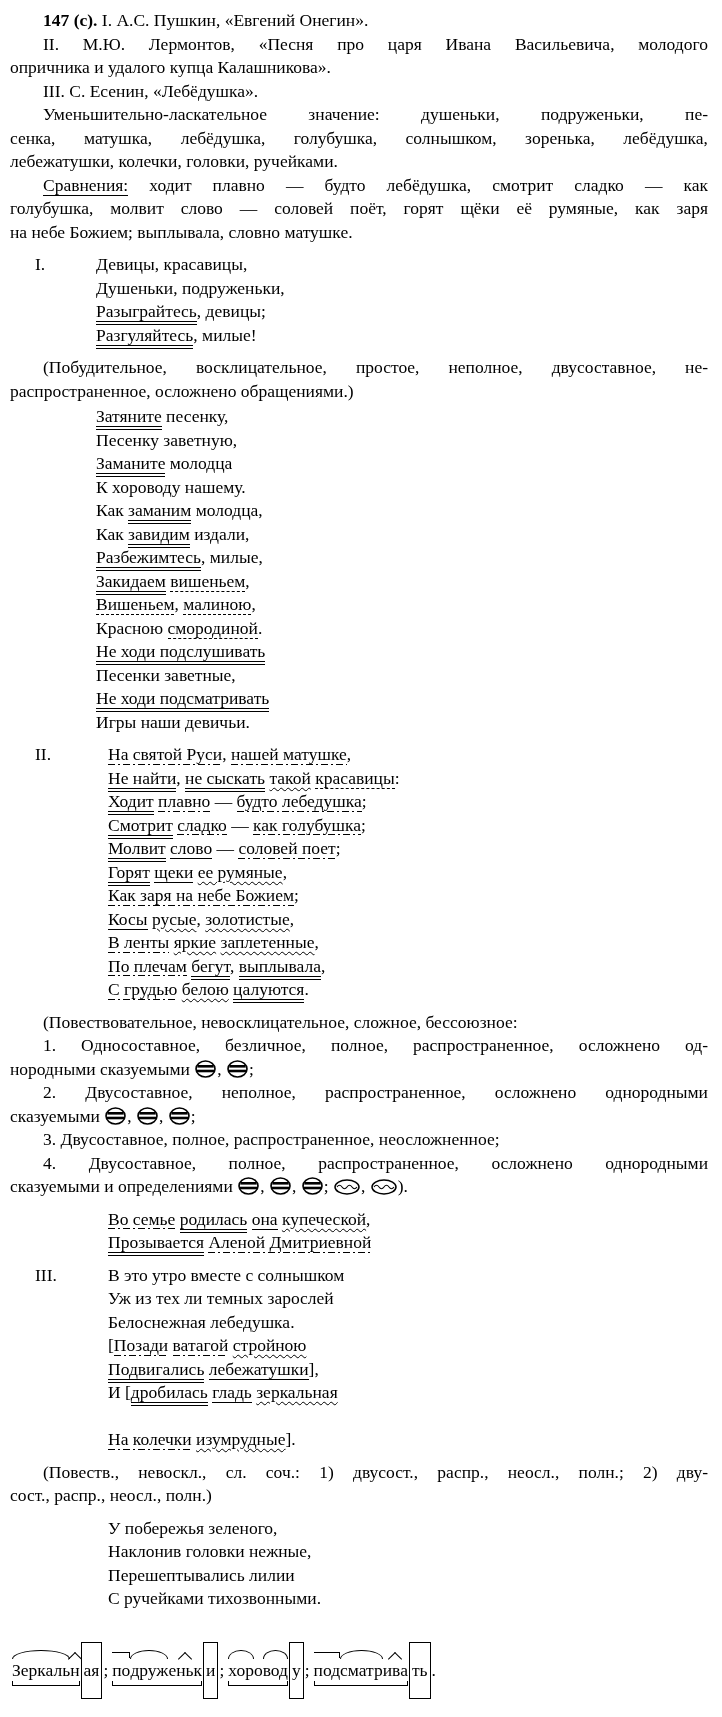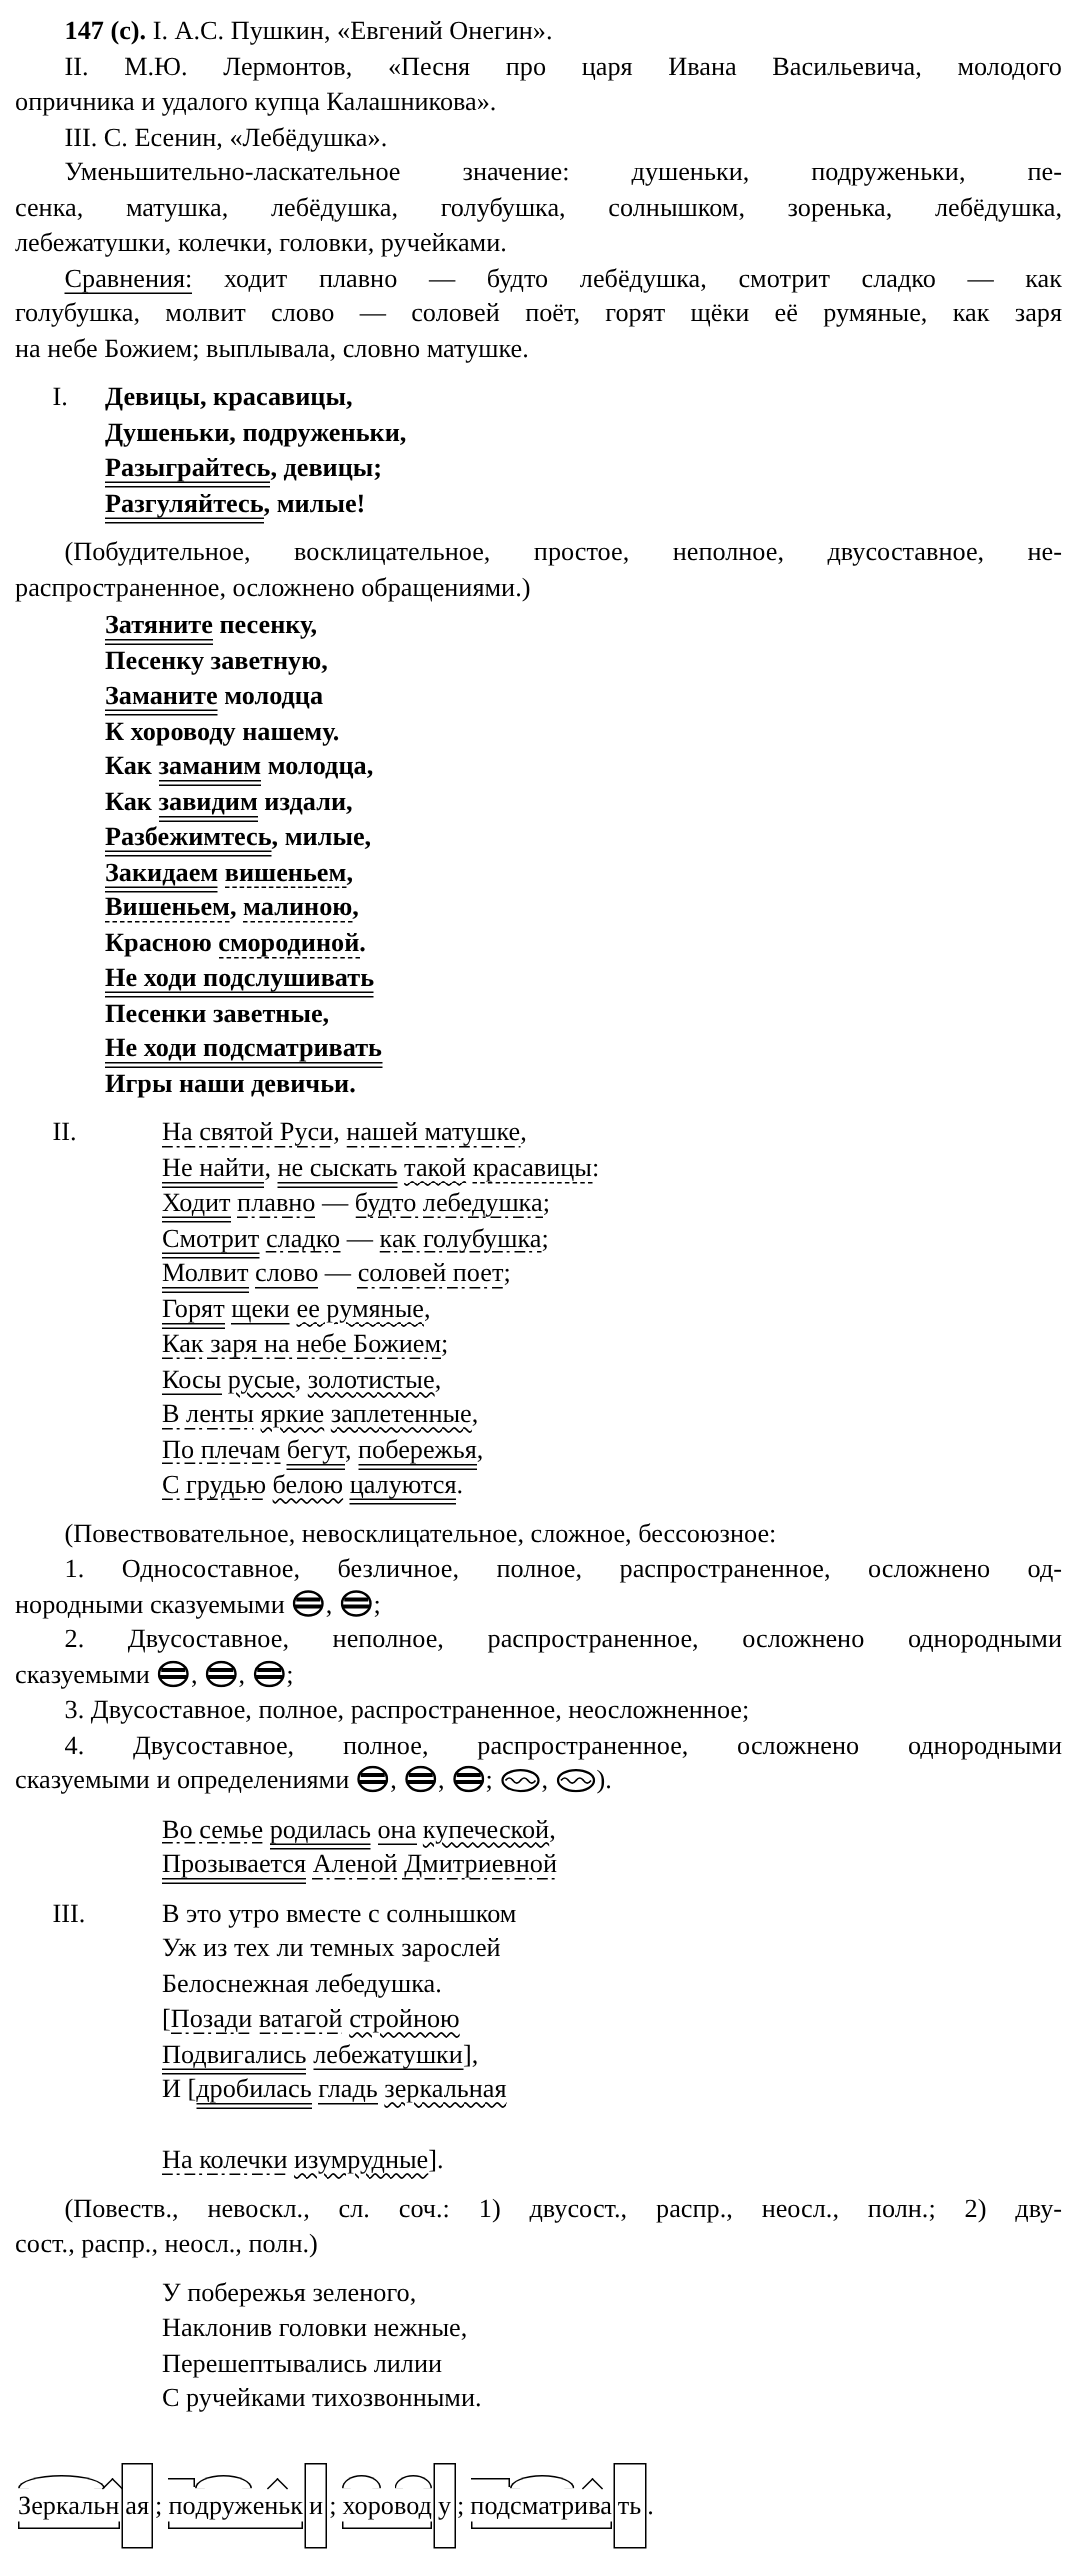--- a/index.html
+++ b/index.html
@@ -12,21 +12,21 @@
   #doc { padding: 9px 14px 0 10px; }
   .para { margin: 0; }
   .tline { white-space: pre-wrap; }
   .tline.just { text-align: justify; text-align-last: justify; }
   .tline.indent { text-indent: 33px; }
   .bold { font-weight: bold; margin-top: 18px; }
 
   .poem { position: relative; margin: 9px 0; }
   .poem.tight { margin-top: 2px; }
   .poem-label { position: absolute; left: 25px; top: 0; }
-  .poem-wide  .poem-line { margin-left: 60px; font-weight: bold; }
+  .poem-wide  .poem-line { margin-left: 86px; }
   .poem-narrow .poem-line { margin-left: 98px; }
   .poem-line { white-space: pre-wrap; }
   .poem-line.spacer { height: 23.5px; }
 
   
   .u-solid   { border-bottom: 1.4px solid #000; }
   .u-double  { border-bottom: 4px double #000; padding-bottom: 0px; }
   .u-dashed  { border-bottom: 1.4px dashed #000; }
   .u-dashdot {
     background-image: repeating-linear-gradient(to right,
@@ -112,21 +112,21 @@
       <span class="poem-label">II.</span>
       <div class="poem-line"><span class="u-dashdot">На святой Руси</span><span>, </span><span class="u-dashdot">нашей матушке</span><span>,</span></div>
       <div class="poem-line"><span class="u-double">Не найти</span><span>, </span><span class="u-double">не сыскать</span><span> </span><span class="u-wavy">такой</span><span> </span><span class="u-dashed">красавицы</span><span>:</span></div>
       <div class="poem-line"><span class="u-double">Ходит</span><span> </span><span class="u-dashdot">плавно</span><span> — </span><span class="u-dashdot">будто лебедушка</span><span>;</span></div>
       <div class="poem-line"><span class="u-double">Смотрит</span><span> </span><span class="u-dashdot">сладко</span><span> — </span><span class="u-dashdot">как голубушка</span><span>;</span></div>
       <div class="poem-line"><span class="u-double">Молвит</span><span> </span><span class="u-solid">слово</span><span> — </span><span class="u-dashdot">соловей поет</span><span>;</span></div>
       <div class="poem-line"><span class="u-double">Горят</span><span> </span><span class="u-solid">щеки</span><span> </span><span class="u-wavy">ее румяные</span><span>,</span></div>
       <div class="poem-line"><span class="u-dashdot">Как заря на небе Божием</span><span>;</span></div>
       <div class="poem-line"><span class="u-solid">Косы</span><span> </span><span class="u-wavy">русые</span><span>, </span><span class="u-wavy">золотистые</span><span>,</span></div>
       <div class="poem-line"><span class="u-dashdot">В ленты</span><span> </span><span class="u-wavy">яркие</span><span> </span><span class="u-wavy">заплетенные</span><span>,</span></div>
-      <div class="poem-line"><span class="u-dashdot">По плечам</span><span> </span><span class="u-double">бегут</span><span>, </span><span class="u-double">побережья</span><span>,</span></div>
+      <div class="poem-line"><span class="u-dashdot">По плечам</span><span> </span><span class="u-double">бегут</span><span>, </span><span class="u-double">выплывала</span><span>,</span></div>
       <div class="poem-line"><span class="u-dashdot">С грудью</span><span> </span><span class="u-wavy">белою</span><span> </span><span class="u-double">цалуются</span><span>.</span></div>
     </div>
     <div class="para">
       <div class="tline indent"><span>(Повествовательное, невосклицательное, сложное, бессоюзное:</span></div>
     </div>
     <div class="para">
       <div class="tline just indent"><span>1. Односоставное, безличное, полное, распространенное, осложнено од-</span></div>
       <div class="tline"><span>нородными сказуемыми </span><svg class="sym" width="21" height="18" viewBox="0 0 21 18">
           <ellipse cx="10.5" cy="9" rx="9.5" ry="8" fill="none" stroke="#000" stroke-width="1.6"></ellipse>
           <line x1="2.5" y1="6.3" x2="18.5" y2="6.3" stroke="#000" stroke-width="2.6"></line>

